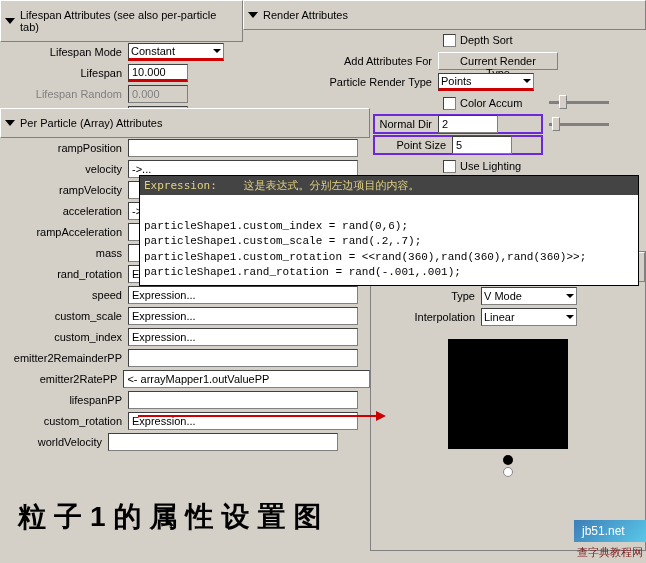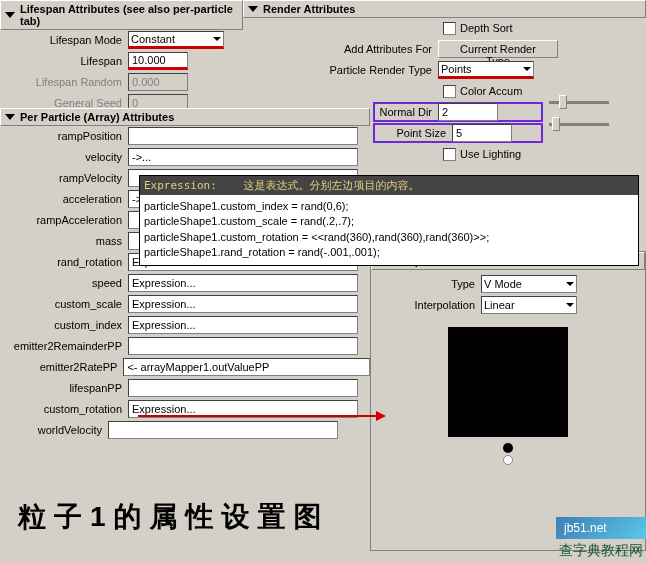--- a/index.html
+++ b/index.html
@@ -1,17 +1,17 @@
 <!DOCTYPE html>
 <html><head>
 <meta charset="utf-8">
 <style>
 * { box-sizing: border-box; margin: 0; padding: 0; }
 body { font-family: Arial, sans-serif; font-size: 11px; background: #d4d0c8; width: 646px; height: 563px; position: relative; overflow: hidden; }
-.section-header { background: #d4d0c8; border-top: 1px solid #fff; border-left: 1px solid #fff; border-bottom: 1px solid #808080; border-right: 1px solid #808080; padding: 2px 4px; font-weight: bold; display: flex; align-items: center; }
+.section-header { background: #d4d0c8; border-top: 1px solid #fff; border-left: 1px solid #fff; border-bottom: 1px solid #808080; border-right: 1px solid #808080; padding: 8px 4px; font-weight: normal; display: flex; align-items: center; }
 .collapse-icon { display: inline-block; width: 0; height: 0; border-left: 5px solid transparent; border-right: 5px solid transparent; border-top: 6px solid #000; margin-right: 5px; }
 .row { display: flex; align-items: center; height: 20px; margin-bottom: 1px; }
 .label { text-align: right; padding-right: 6px; color: #000; }
 .label.disabled { color: #808080; }
 .input { background: #fff; border: 1px solid #808080; border-top-color: #404040; border-left-color: #404040; height: 18px; padding: 1px 3px; font-size: 11px; }
 .input.disabled { background: #d4d0c8; color: #808080; }
 .select { background: #fff; border: 1px solid #808080; border-top-color: #404040; border-left-color: #404040; height: 18px; padding: 0 2px; display: flex; align-items: center; justify-content: space-between; }
 .select-arrow { width: 0; height: 0; border-left: 4px solid transparent; border-right: 4px solid transparent; border-top: 4px solid #000; }
 .checkbox { width: 13px; height: 13px; background: #fff; border: 1px solid #808080; border-top-color: #404040; border-left-color: #404040; display: inline-block; margin-right: 4px; }
 .button { background: #d4d0c8; border: 1px solid #808080; border-top-color: #fff; border-left-color: #fff; padding: 2px 8px; text-align: center; height: 18px; }
@@ -19,25 +19,25 @@
 .red-box { border: 2px solid #6d28d9; }
 .slider { display: flex; align-items: center; }
 .slider-track { width: 60px; height: 3px; background: #808080; position: relative; }
 .slider-thumb { position: absolute; width: 8px; height: 14px; background: #d4d0c8; border: 1px solid #808080; border-top-color: #fff; border-left-color: #fff; top: -6px; }
 .lifespan-panel { position: absolute; left: 0; top: 0; width: 243px; }
 .render-panel { position: absolute; left: 243px; top: 0; width: 403px; }
 .particle-panel { position: absolute; left: 0; top: 108px; width: 370px; }
 .ramp-panel { position: absolute; left: 370px; top: 251px; width: 276px; height: 300px; background: #d4d0c8; border: 1px solid #808080; }
 .expr-box { position: absolute; left: 139px; top: 175px; width: 500px; background: #fff; border: 1px solid #000; z-index: 10; }
 .expr-title { background: #444; color: #e0d080; padding: 2px 4px; font-family: monospace; font-size: 11px; }
-.expr-body { padding: 4px; font-family: Liberation Sans, sans-serif; font-size: 11px; line-height: 1.4; }
+.expr-body { padding: 4px; font-family: Liberation Mono, monospace; font-size: 11px; line-height: 1.4; margin-top: 20px; }
 .big-title { position: absolute; left: 18px; top: 498px; font-size: 28px; font-weight: bold; letter-spacing: 8px; font-family: "SimHei", sans-serif; }
 .watermark { position: absolute; right: 0; bottom: 0; }
 .wm-blue { background: linear-gradient(135deg, #3d7eb8, #5ac8e8); color: #fff; padding: 4px 8px; font-size: 12px; }
-.wm-text { color: #14532d; font-size: 14px; padding: 3px; text-align: right; }
+.wm-text { color: #7f1d1d; font-size: 11px; padding: 3px; text-align: right; }
 .arrow-red { position: absolute; left: 138px; top: 415px; width: 240px; height: 2px; background: #c00; }
 .arrow-red::after { content: ''; position: absolute; right: -8px; top: -4px; border-left: 10px solid #c00; border-top: 5px solid transparent; border-bottom: 5px solid transparent; }
 .ramp-preview { width: 120px; height: 110px; background: #000; margin: 12px auto 0; }
 .ramp-dots { text-align: center; margin-top: 6px; }
 .dot { display: inline-block; width: 10px; height: 10px; border-radius: 50%; margin: 0 3px; }
 .dot.black { background: #000; }
 .dot.white { background: #fff; border: 1px solid #888; }
 </style>
 </head>
 <body>

